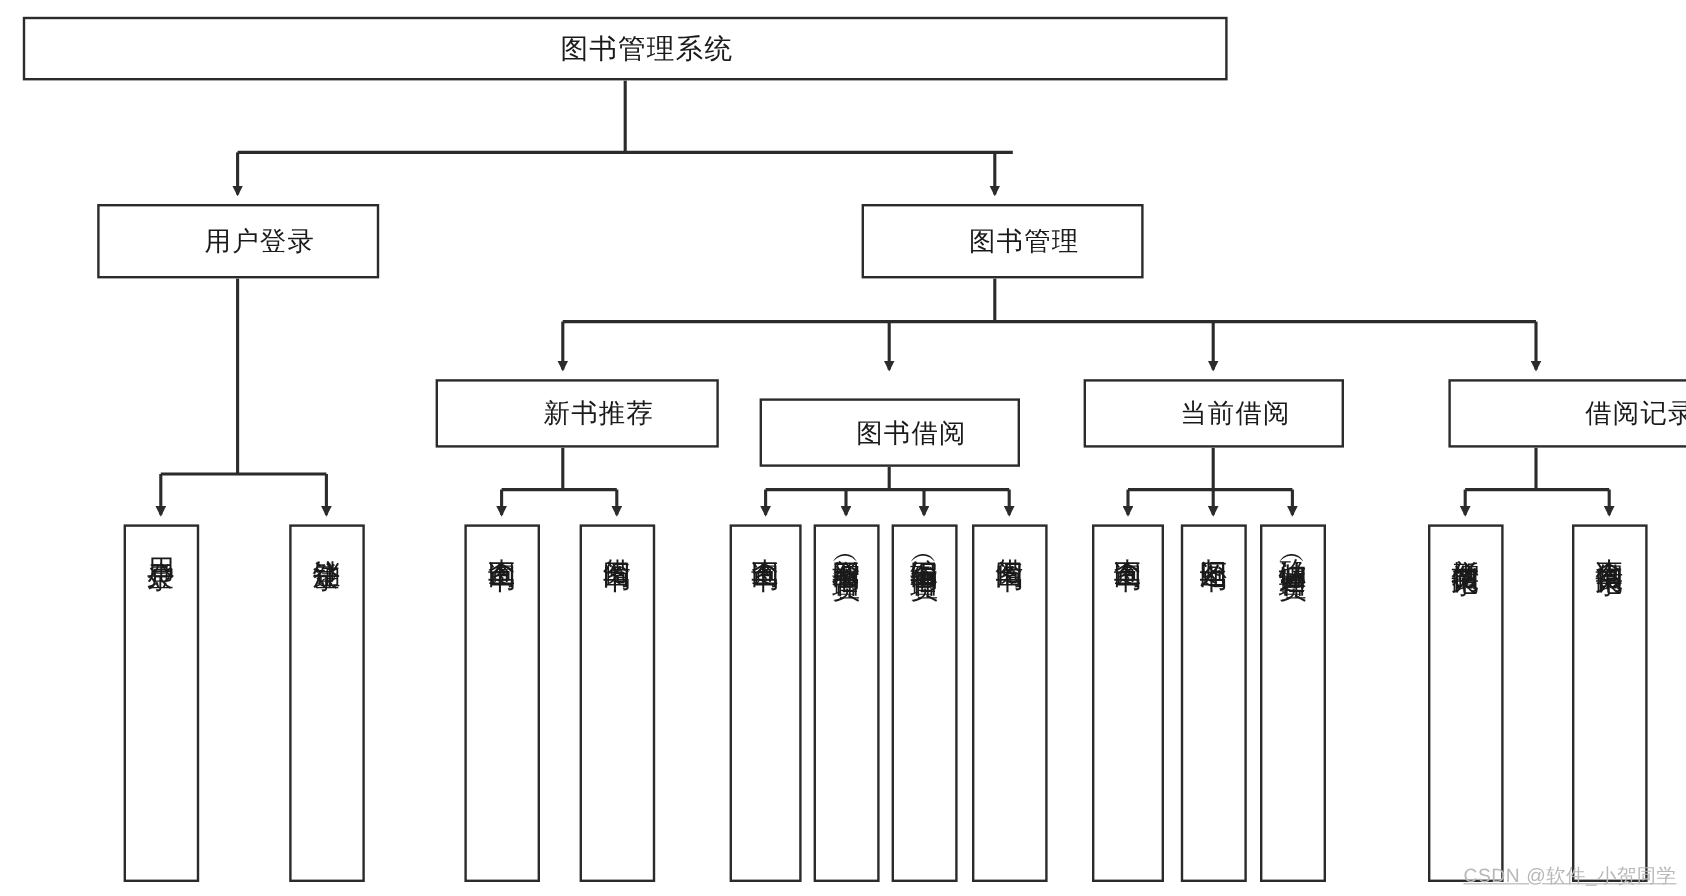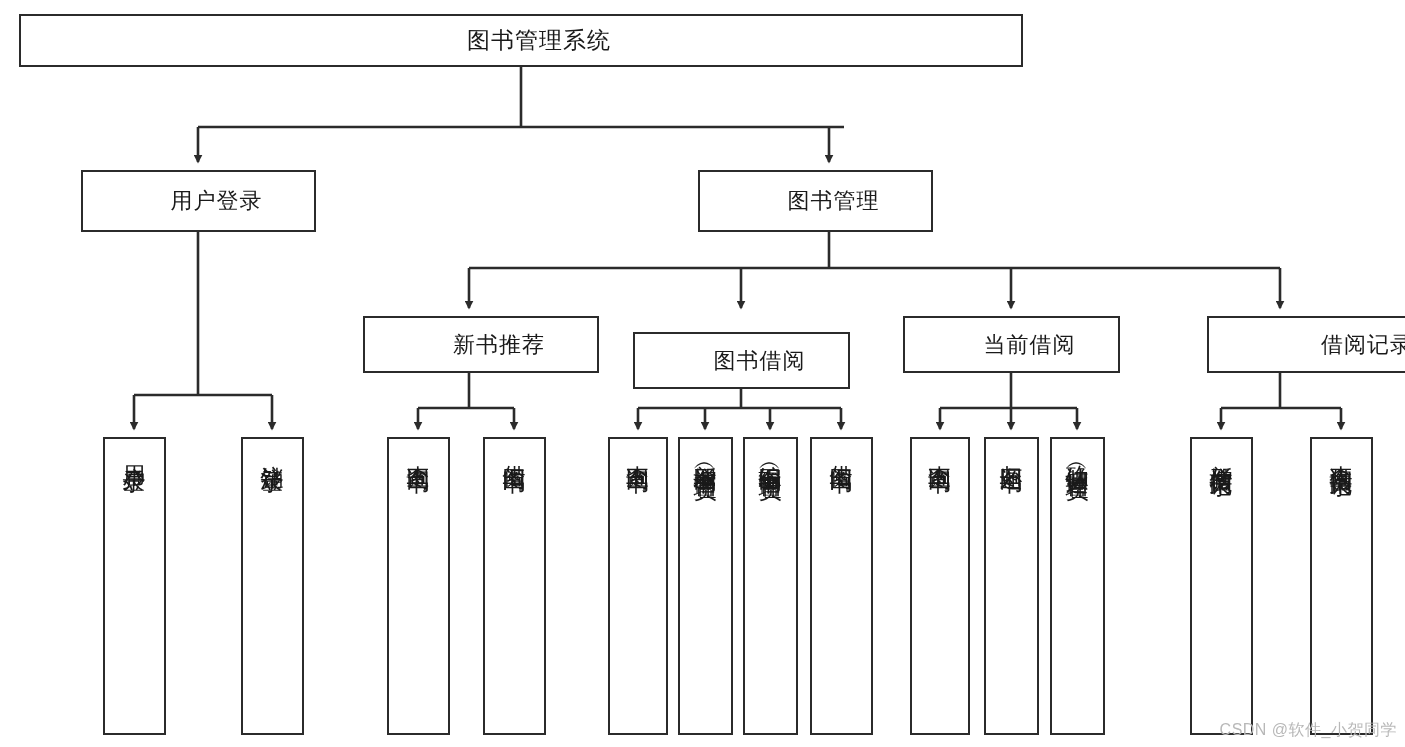--- a/index.html
+++ b/index.html
@@ -59,20 +59,21 @@
     font-size: 23px;
   }
   #watermark {
     position: absolute;
     right: 8px;
     bottom: 6px;
     font-size: 16px;
     color: #b8b8b8;
     white-space: nowrap;
     letter-spacing: 0.5px;
+    text-decoration: underline;
   }
 </style>
 </head>
 <body>
 
 <div id="canvas">
 
   <svg id="edges" viewBox="0 0 1405 747" xmlns="http://www.w3.org/2000/svg">
     <defs>
       <marker id="arrow" markerWidth="9" markerHeight="9" refX="7.4" refY="4.5" orient="auto" markerUnits="userSpaceOnUse">
@@ -123,21 +124,21 @@
     </g>
   </svg>
 
   <div class="node node-h" id="node-root" style="left: 19px; top: 14px; width: 1004px; height: 53px;">
     <span class="root-label">图书管理系统</span>
   </div>
 
   <div class="node node-h" id="node-l2-0" style="left: 81px; top: 170px; width: 235px; height: 62px;">
     <span>用户登录</span>
   </div>
-  <div class="node node-h" id="node-l2-1" style="left: 698px; top: 170px; width: 235px; height: 62px;">
+  <div class="node node-h" id="node-l2-1" style="left: 718px; top: 170px; width: 235px; height: 62px;">
     <span>图书管理</span>
   </div>
 
   <div class="node node-h" id="node-l3-0" style="left: 363px; top: 316px; width: 236px; height: 57px;">
     <span>新书推荐</span>
   </div>
   <div class="node node-h" id="node-l3-1" style="left: 633px; top: 332px; width: 217px; height: 57px;">
     <span>图书借阅</span>
   </div>
   <div class="node node-h" id="node-l3-2" style="left: 903px; top: 316px; width: 217px; height: 57px;">

